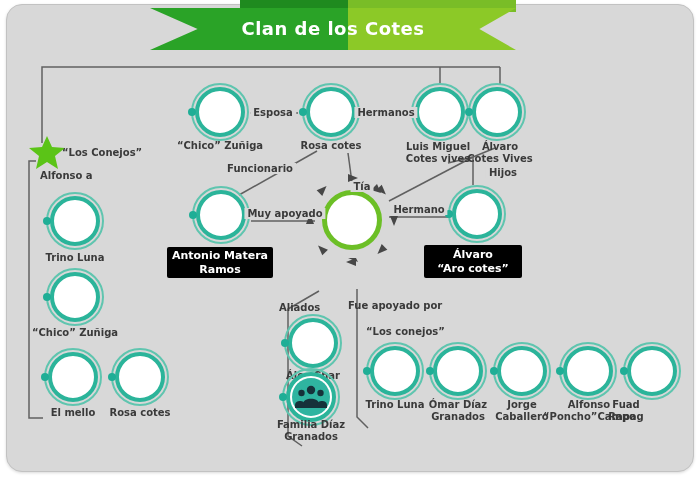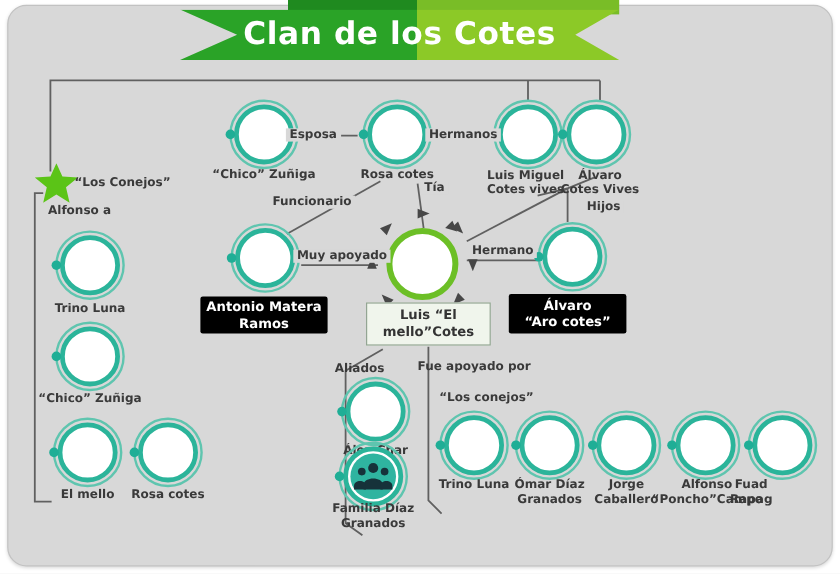--- a/index.html
+++ b/index.html
@@ -1,21 +1,21 @@
 <!DOCTYPE html>
 <html><head>
 <meta charset="utf-8">
 <style>
   html,body{margin:0;padding:0;background:#ffffff;}
   #stage{position:relative;width:700px;height:478px;font-family:"DejaVu Sans","Liberation Sans",sans-serif;overflow:hidden;}
   #card{position:absolute;left:6px;top:4px;width:686px;height:466px;background:#d8d8d8;border:1px solid #c2c2c2;border-radius:16px;box-shadow:0 1px 3px rgba(0,0,0,.15);}
   
   #ribbon-strip{position:absolute;left:240px;top:0;width:276px;height:12px;background:linear-gradient(90deg,#1f8a1f 0 39%,#79bd27 39%);}
   #ribbon{position:absolute;left:150px;top:8px;width:366px;height:42px;background:linear-gradient(90deg,#2aa327 0 54%,#8cc927 54%);clip-path:polygon(0% 0%,100% 0%,90% 50%,100% 100%,0% 100%,13% 50%);}
-  #ribbon .t{display:block;text-align:center;line-height:42px;font-size:26px;font-weight:bold;color:#ffffff;letter-spacing:.5px;}
+  #ribbon .t{display:block;text-align:center;line-height:42px;font-size:18px;font-weight:bold;color:#ffffff;letter-spacing:.5px;}
   
   svg.lines{position:absolute;left:0;top:0;width:700px;height:478px;}
   
   .person{position:absolute;}
   .avatar{position:absolute;width:58px;height:58px;}
   .avatar .oring{position:absolute;inset:0;border:2px solid #5fc5af;border-radius:50%;}
   .avatar .ring{position:absolute;inset:4px;border:4px solid #2bb49a;border-radius:50%;background:#ffffff;box-sizing:border-box;padding:2px;}
   .avatar .photo{width:100%;height:100%;border-radius:50%;}
   .avatar .dot{position:absolute;left:-3px;top:25px;width:8px;height:8px;border-radius:50%;background:#1fae96;}
   .tone-light{background:radial-gradient(circle at 50% 20%,#4a3a2c 0 13%,rgba(0,0,0,0) 14%),radial-gradient(circle at 50% 36%,#d9a87e 0 26%,rgba(0,0,0,0) 27%),radial-gradient(58% 36% at 50% 102%,#3c4852 0 62%,rgba(0,0,0,0) 63%),#cdd2d4;}
@@ -132,37 +132,35 @@
         <path d="M43,1 L43,9 L53,5 Z" transform="rotate(180 47 47)"></path>
         <path d="M43,1 L43,9 L53,5 Z" transform="rotate(225 47 47)"></path>
         <path d="M43,1 L43,9 L53,5 Z" transform="rotate(270 47 47)"></path>
         <path d="M43,1 L43,9 L53,5 Z" transform="rotate(315 47 47)"></path>
       </g>
     </svg>
     <div class="avatar-green" style="left:322px;top:190px;position:absolute">
         <span class="gring"><span class="photo tone-light"></span></span>
       </div>
   </div>
-  <div class="whitebox" style="left:305px;top:252px;width:102px;height:34px">Luis “El
-mello”Cotes</div>
 
   <div class="person">
     <div class="avatar" style="left:448px;top:185px">
         <span class="oring"></span>
         <span class="ring"><span class="photo tone-dark"></span></span>
         <span class="dot"></span>
       </div>
   </div>
   <div class="greenbox" style="left:424px;top:245px;width:98px;height:33px">Álvaro
 “Aro cotes”</div>
 
-  <span class="rel" style="left:261px;top:107px">Esposa</span>
+  <span class="rel" style="left:273px;top:107px">Esposa</span>
   <span class="rel" style="left:386px;top:107px">Hermanos</span>
   <span class="rel" style="left:260px;top:163px">Funcionario</span>
-  <span class="rel" style="left:362px;top:151px">Tía</span>
+  <span class="rel" style="left:362px;top:181px">Tía</span>
   <span class="rel" style="left:503px;top:167px">Hijos</span>
   <span class="rel" style="left:285px;top:208px">Muy apoyado</span>
   <span class="rel" style="left:419px;top:204px">Hermano</span>
 
   <div class="person">
     <div class="avatar" style="left:46px;top:192px">
         <span class="oring"></span>
         <span class="ring"><span class="photo tone-warm"></span></span>
         <span class="dot"></span>
       </div>

